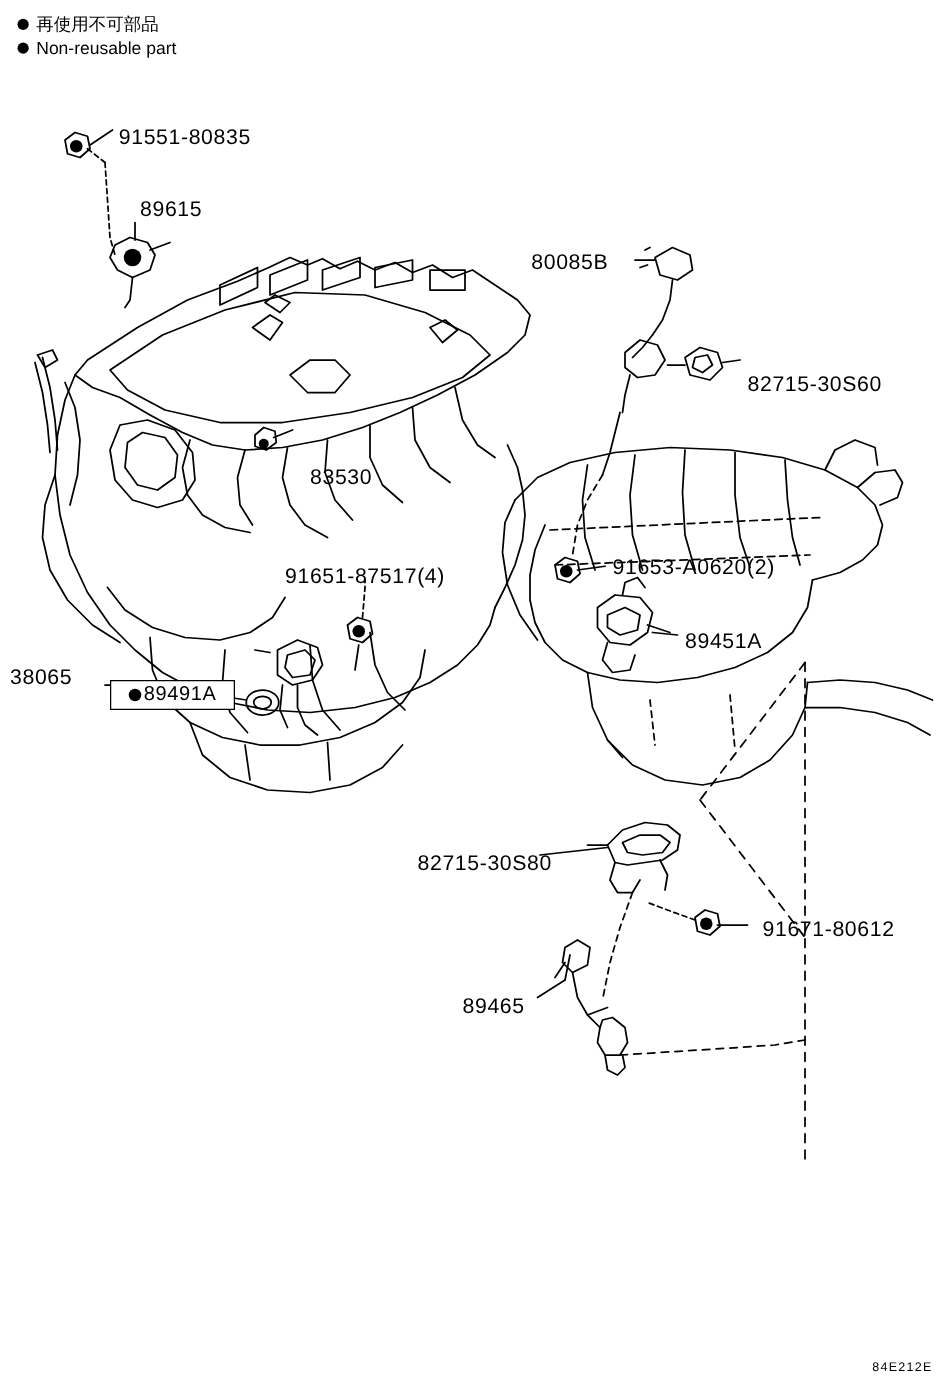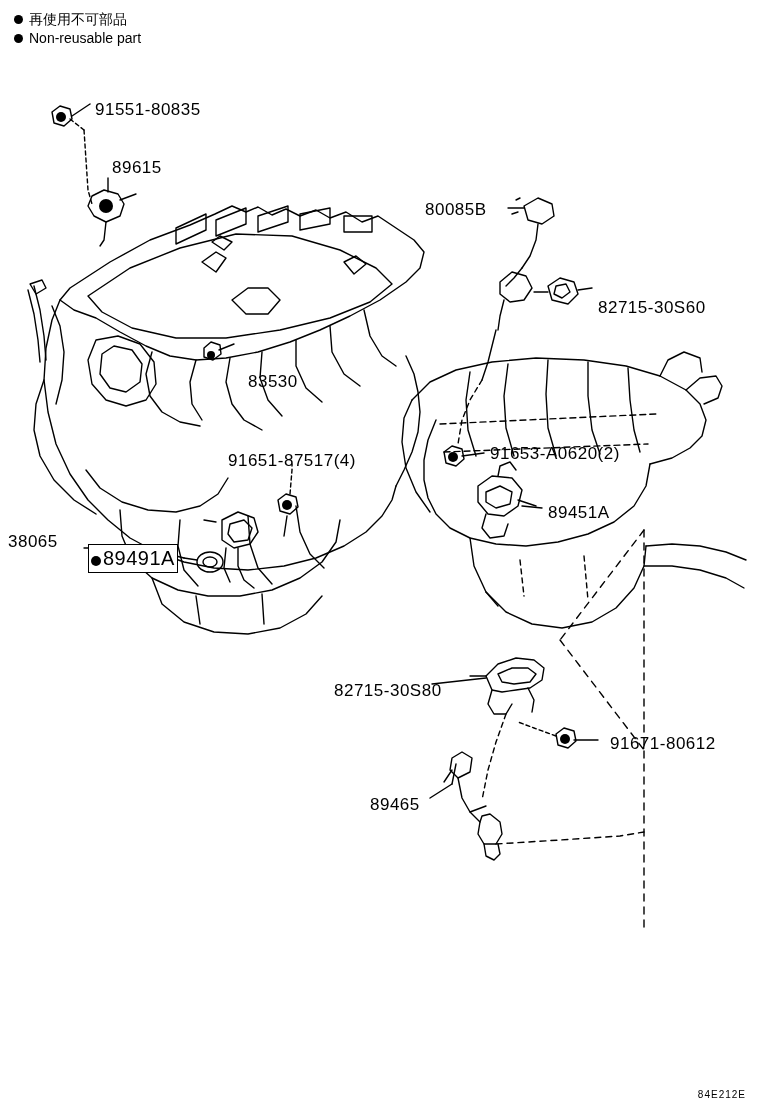--- a/index.html
+++ b/index.html
@@ -62,23 +62,23 @@
     display: inline-block;
     width: 10px;
     height: 10px;
     border-radius: 50%;
     background: #000;
     margin-right: 2px;
     vertical-align: -1px;
   }
   .callout.boxed {
     border: 1px solid #000;
-    padding: 2px 2px;
+    padding: 2px 14px;
     background: #fff;
-    font-size: 20px;
+    font-size: 16px;
   }
   .figcode {
     position: absolute;
     right: 14px;
     bottom: 12px;
     font-size: 10px;
     letter-spacing: 1px;
   }
 </style>
 </head>

